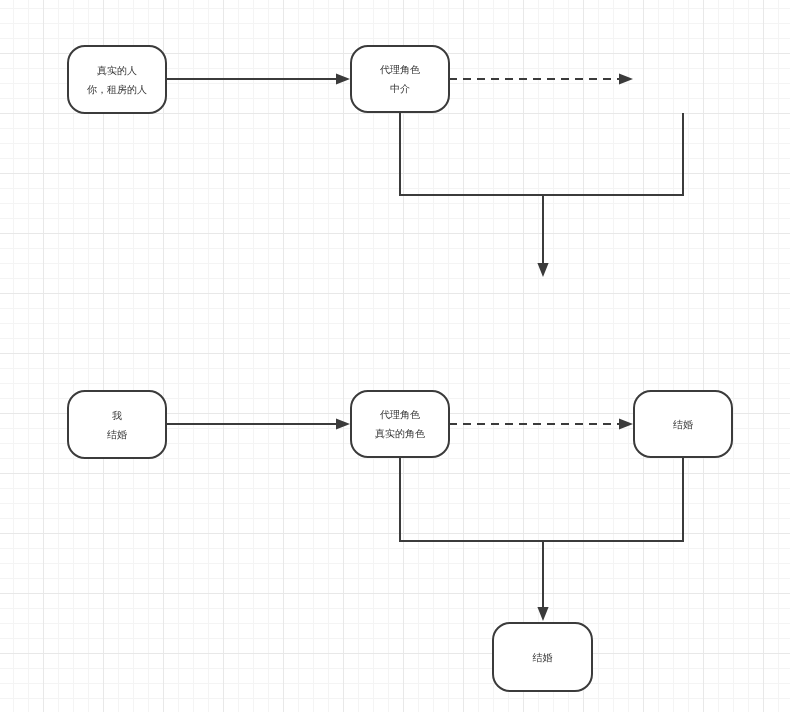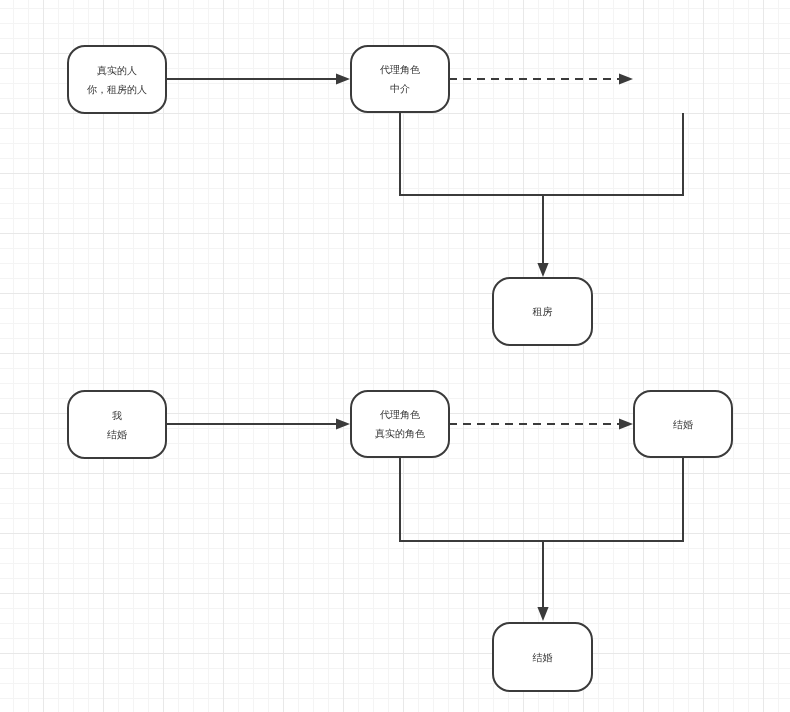--- a/index.html
+++ b/index.html
@@ -104,23 +104,20 @@
   </svg>
 
   <div class="node n-a">
     <span>真实的人</span>
     <span>你，租房的人</span>
   </div>
   <div class="node n-b">
     <span>代理角色</span>
     <span>中介</span>
   </div>
-  <div class="node n-d wide">
-    <span>租房</span>
-  </div>
 
   <div class="node n-e">
     <span>我</span>
     <span>结婚</span>
   </div>
   <div class="node n-f">
     <span>代理角色</span>
     <span>真实的角色</span>
   </div>
   <div class="node n-g">

